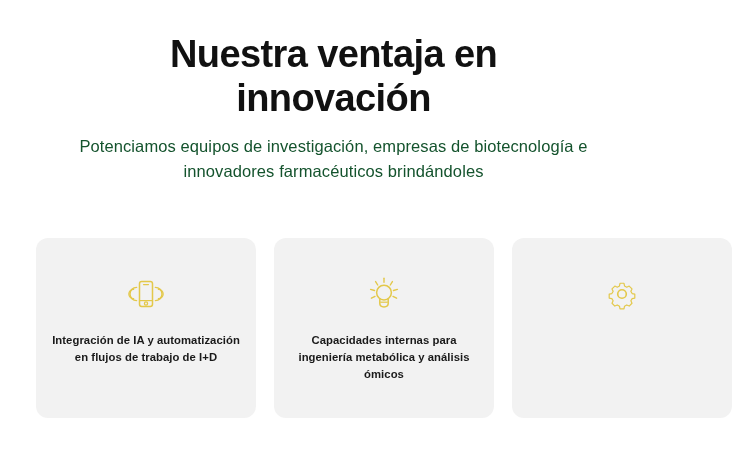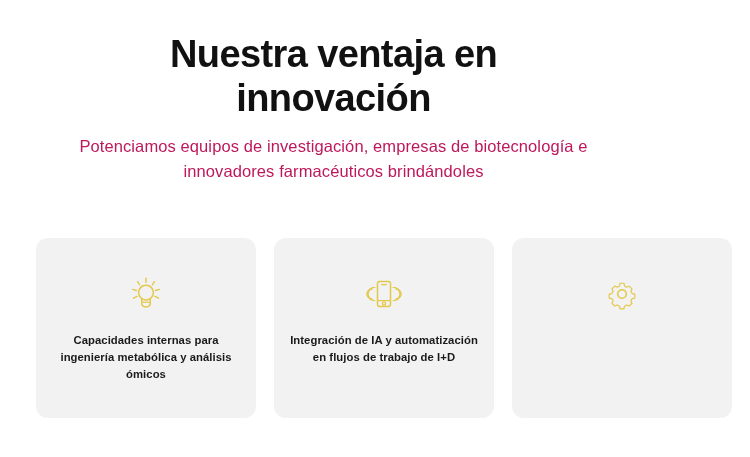--- a/index.html
+++ b/index.html
@@ -39,21 +39,21 @@
     color: #111111;
     font-family: "Liberation Sans", sans-serif;
   }
 
   .page-subtitle {
     margin: 14px auto 0 auto;
     width: 520px;
     font-size: 16.5px;
     line-height: 25px;
     font-weight: 400;
-    color: #be185d;
+    color: #14532d;
     letter-spacing: 0.1px;
   }
 
   
   .cards {
     position: absolute;
     left: 36px;
     top: 238px;
     display: flex;
     gap: 18px;
@@ -101,56 +101,56 @@
   <div class="header">
     <h1 class="page-title">Nuestra ventaja en innovación</h1>
     <p class="page-subtitle">Potenciamos equipos de investigación, empresas de biotecnología e innovadores farmacéuticos brindándoles</p>
   </div>
 
   <div class="cards">
 
     <div class="card">
       <span class="card-icon">
         <svg viewBox="0 0 40 40" fill="none" xmlns="http://www.w3.org/2000/svg">
+          <rect x="13.5" y="7.5" width="13" height="25" rx="2.2" stroke="#e3c84a" stroke-width="1.5"></rect>
+          <line x1="17.6" y1="10.6" x2="22.4" y2="10.6" stroke="#e3c84a" stroke-width="1.4" stroke-linecap="round"></line>
+          <line x1="13.9" y1="26.6" x2="26.1" y2="26.6" stroke="#e3c84a" stroke-width="1.2"></line>
+          <circle cx="20" cy="29.5" r="1.6" stroke="#e3c84a" stroke-width="1.3"></circle>
+          <path d="M10.6 13.4 A 6.4 6.4 0 0 0 10.6 26.6" stroke="#e3c84a" stroke-width="1.4" stroke-linecap="round"></path>
+          <path d="M7.6 15.3 A 4.6 4.6 0 0 0 7.6 24.7" stroke="#e3c84a" stroke-width="1.4" stroke-linecap="round"></path>
+          <path d="M29.4 13.4 A 6.4 6.4 0 0 1 29.4 26.6" stroke="#e3c84a" stroke-width="1.4" stroke-linecap="round"></path>
+          <path d="M32.4 15.3 A 4.6 4.6 0 0 1 32.4 24.7" stroke="#e3c84a" stroke-width="1.4" stroke-linecap="round"></path>
+        </svg>
+      </span>
+      <div class="card-text">Integración de IA y automatización en flujos de trabajo de I+D</div>
+    </div>
+
+    <div class="card">
+      <span class="card-icon">
+        <svg viewBox="0 0 40 40" fill="none" xmlns="http://www.w3.org/2000/svg">
           <g stroke="#e3c84a" stroke-width="1.4" stroke-linecap="round">
             <line x1="20" y1="4.2" x2="20" y2="8.2"></line>
             <line x1="11.6" y1="7.6" x2="13.7" y2="11.0"></line>
             <line x1="28.4" y1="7.6" x2="26.3" y2="11.0"></line>
             <line x1="6.6" y1="15.4" x2="10.5" y2="16.5"></line>
             <line x1="33.4" y1="15.4" x2="29.5" y2="16.5"></line>
             <line x1="7.4" y1="24.2" x2="11.0" y2="22.4"></line>
             <line x1="32.6" y1="24.2" x2="29.0" y2="22.4"></line>
           </g>
           <circle cx="20" cy="18.6" r="7.4" stroke="#e3c84a" stroke-width="1.5"></circle>
           <path d="M15.8 24.6 L15.8 29.6 C15.8 31.4 17.5 32.9 20 32.9 C22.5 32.9 24.2 31.4 24.2 29.6 L24.2 24.6" stroke="#e3c84a" stroke-width="1.5" stroke-linejoin="round"></path>
           <line x1="16.3" y1="28.2" x2="23.7" y2="28.2" stroke="#e3c84a" stroke-width="1.2"></line>
         </svg>
       </span>
       <div class="card-text">Capacidades internas para ingeniería metabólica y análisis ómicos</div>
     </div>
 
     <div class="card">
       <span class="card-icon">
         <svg viewBox="0 0 40 40" fill="none" xmlns="http://www.w3.org/2000/svg">
-          <rect x="13.5" y="7.5" width="13" height="25" rx="2.2" stroke="#e3c84a" stroke-width="1.5"></rect>
-          <line x1="17.6" y1="10.6" x2="22.4" y2="10.6" stroke="#e3c84a" stroke-width="1.4" stroke-linecap="round"></line>
-          <line x1="13.9" y1="26.6" x2="26.1" y2="26.6" stroke="#e3c84a" stroke-width="1.2"></line>
-          <circle cx="20" cy="29.5" r="1.6" stroke="#e3c84a" stroke-width="1.3"></circle>
-          <path d="M10.6 13.4 A 6.4 6.4 0 0 0 10.6 26.6" stroke="#e3c84a" stroke-width="1.4" stroke-linecap="round"></path>
-          <path d="M7.6 15.3 A 4.6 4.6 0 0 0 7.6 24.7" stroke="#e3c84a" stroke-width="1.4" stroke-linecap="round"></path>
-          <path d="M29.4 13.4 A 6.4 6.4 0 0 1 29.4 26.6" stroke="#e3c84a" stroke-width="1.4" stroke-linecap="round"></path>
-          <path d="M32.4 15.3 A 4.6 4.6 0 0 1 32.4 24.7" stroke="#e3c84a" stroke-width="1.4" stroke-linecap="round"></path>
-        </svg>
-      </span>
-      <div class="card-text">Integración de IA y automatización en flujos de trabajo de I+D</div>
-    </div>
-
-    <div class="card">
-      <span class="card-icon">
-        <svg viewBox="0 0 40 40" fill="none" xmlns="http://www.w3.org/2000/svg">
           <path d="M17.3 5.5 h5.4 l0.7 3.6 l3.0 1.7 l3.3 -1.5 l3.8 3.8 l-1.5 3.3 l1.7 3.0 l3.6 0.7 v5.4 l-3.6 0.7 l-1.7 3.0 l1.5 3.3 l-3.8 3.8 l-3.3 -1.5 l-3.0 1.7 l-0.7 3.6 h-5.4 l-0.7 -3.6 l-3.0 -1.7 l-3.3 1.5 l-3.8 -3.8 l1.5 -3.3 l-1.7 -3.0 l-3.6 -0.7 v-5.4 l3.6 -0.7 l1.7 -3.0 l-1.5 -3.3 l3.8 -3.8 l3.3 1.5 l3.0 -1.7 z" stroke="#e3c84a" stroke-width="1.6" stroke-linejoin="round" transform="translate(20 20) scale(0.74) translate(-20 -20)"></path>
           <circle cx="20" cy="20" r="4.3" stroke="#e3c84a" stroke-width="1.6"></circle>
         </svg>
       </span>
     </div>
 
   </div>
 </div>
 
 </body></html>

